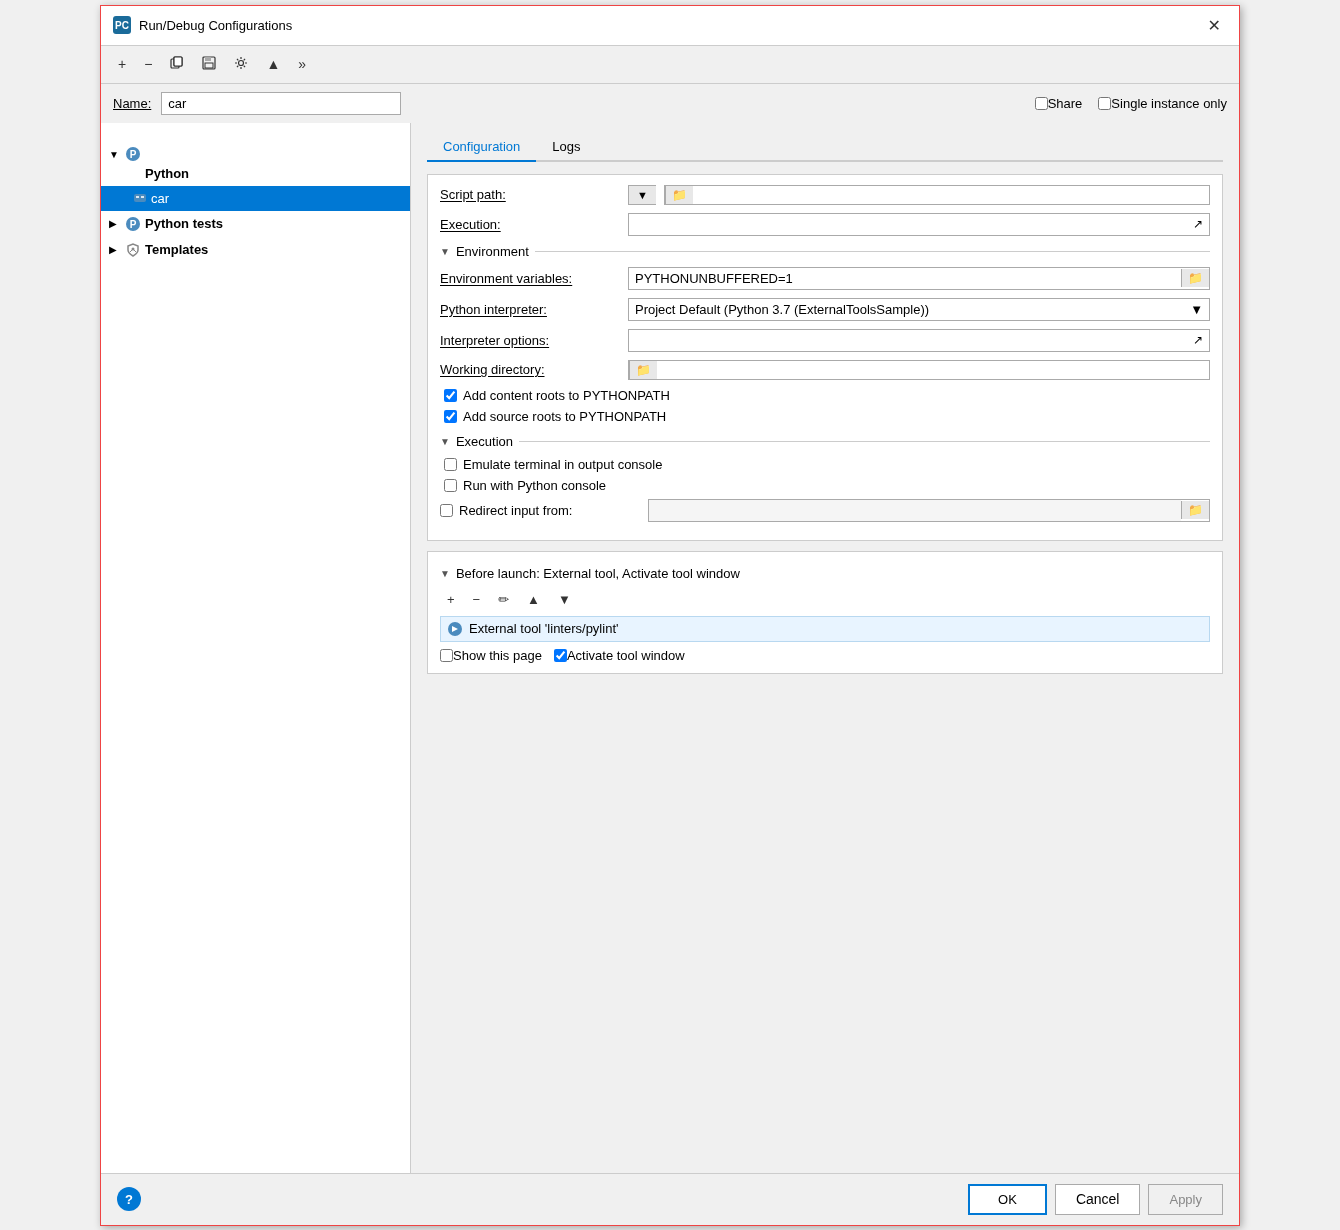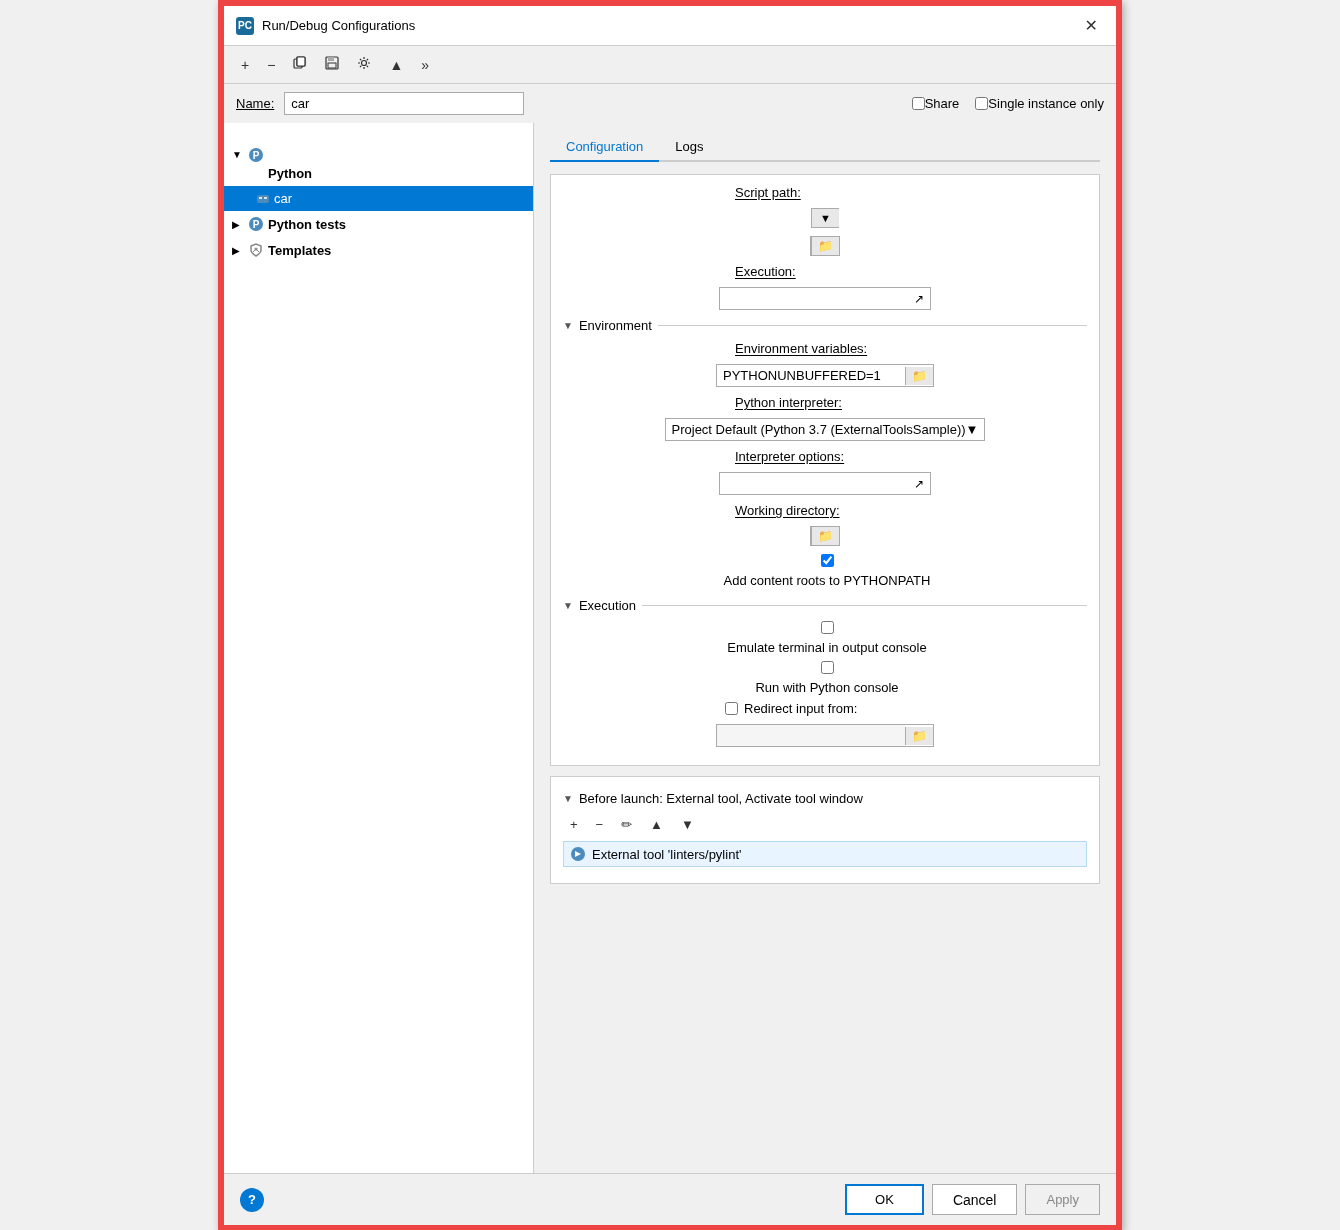--- a/index.html
+++ b/index.html
@@ -6,23 +6,23 @@
     body {
       font-family: 'Segoe UI', Arial, sans-serif;
       font-size: 13px;
       background: #f0f0f0;
       display: flex;
       align-items: center;
       justify-content: center;
       min-height: 100vh;
     }
     .dialog {
-      width: 904px;
+      width: 1140px;
       background: #0c4a6e;
-      border: 6px solid #ef4444;
+      border: 1px solid #ef4444;
       box-shadow: 2px 2px 8px rgba(0,0,0,0.3);
     }
     .title-bar {
       background: #fff;
       border-bottom: 1px solid #ccc;
       padding: 8px 12px;
       display: flex;
       align-items: center;
       justify-content: space-between;
     }
@@ -150,21 +150,20 @@
       background: white;
       border: 1px solid #ccc;
       padding: 10px 12px;
       margin-bottom: 10px;
     }
     .form-row {
       display: flex;
       align-items: center;
       margin-bottom: 8px;
       gap: 8px;
-      flex-direction: column;
     }
     .form-label {
       width: 180px;
       font-size: 13px;
       flex-shrink: 0;
     }
     .form-label.underline { text-decoration: underline; text-underline-offset: 2px; }
     .input-with-btn {
       flex: 1;
       display: flex;
@@ -215,21 +214,20 @@
     }
     .section-arrow { font-size: 10px; color: #555; cursor: pointer; }
     .section-title { font-size: 13px; font-weight: 500; }
     .section-line { flex: 1; height: 1px; background: #ccc; }
     .checkbox-row {
       display: flex;
       align-items: center;
       gap: 6px;
       margin-bottom: 6px;
       padding-left: 4px;
-      flex-direction: column;
     }
     .before-launch-section {
       background: white;
       border: 1px solid #ccc;
       padding: 10px 12px;
       margin-bottom: 10px;
     }
     .before-launch-toolbar {
       display: flex;
       gap: 4px;
@@ -457,20 +455,24 @@
           <span class="form-label underline">Working directory:</span>
           <div class="input-with-btn">
             <button class="input-browse-btn">📁</button>
           </div>
         </div>
 
         <div class="checkbox-row">
           <input type="checkbox" checked="" style="">
           <span>Add content roots to PYTHONPATH</span>
         </div>
+        <div class="checkbox-row">
+          <input type="checkbox" checked="" style="">
+          <span>Add source roots to PYTHONPATH</span>
+        </div>
 
         <div class="section-header" style="margin-top:10px;">
           <span class="section-arrow">▼</span>
           <span class="section-title">Execution</span>
           <div class="section-line"></div>
         </div>
 
         <div class="checkbox-row">
           <input type="checkbox" style="">
           <span>Emulate terminal in output console</span>
@@ -509,20 +511,30 @@
         </div>
 
         <div class="external-tool-item">
           <svg width="16" height="16" viewBox="0 0 16 16">
             <circle cx="8" cy="8" r="7" fill="#4B8BBE"></circle>
             <path d="M5 5 L11 8 L5 11 Z" fill="white"></path>
           </svg>
           <span>External tool 'linters/pylint'</span>
         </div>
 
+        <div class="show-page-row">
+          <label class="checkbox-label">
+            <input type="checkbox" style="">
+            <span>Show this page</span>
+          </label>
+          <label class="checkbox-label">
+            <input type="checkbox" checked="" style="">
+            <span>Activate tool window</span>
+          </label>
+        </div>
       </div>
 
     </div>
   </div>
 
   <div class="bottom-bar">
     <button class="help-btn">?</button>
     <div class="bottom-right">
       <button class="btn-ok">OK</button>
       <button class="btn-cancel">Cancel</button>

